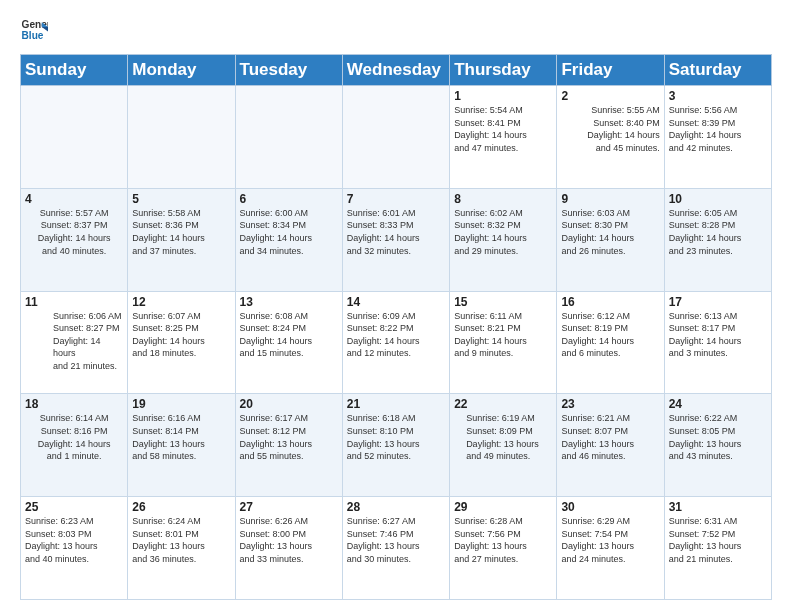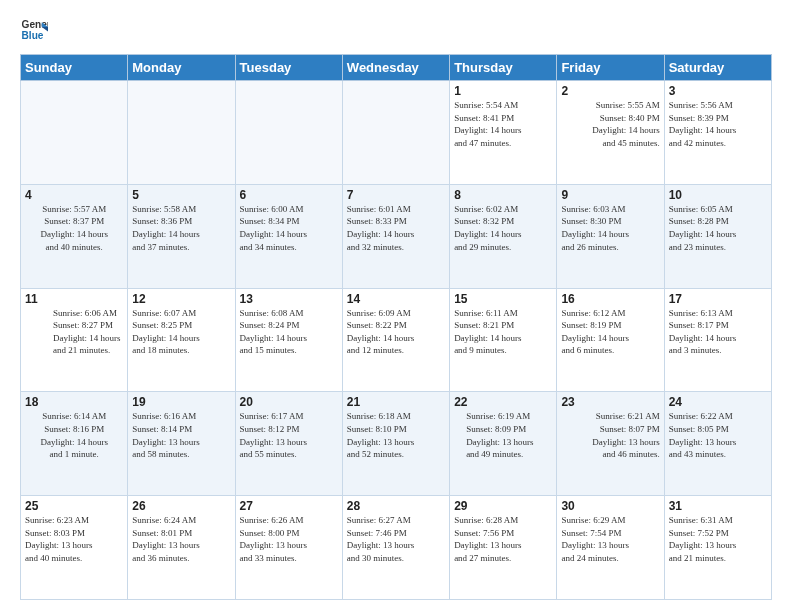--- a/index.html
+++ b/index.html
@@ -48,21 +48,21 @@
     }
     .calendar {
       flex: 1;
       border-collapse: collapse;
       width: 100%;
       table-layout: fixed;
     }
     .calendar th {
       background-color: #2e7ec2;
       color: #fff;
-      font-size: 13px;
+      font-size: 17px;
       font-weight: bold;
       padding: 5px 4px;
       border: 1px solid #b0c8e0;
       text-align: left;
     }
     .calendar td {
       border: 1px solid #c8d8e8;
       vertical-align: top;
       padding: 3px 4px;
       font-size: 9.5px;
@@ -78,21 +78,20 @@
       font-size: 12px;
       font-weight: bold;
       color: #222;
       display: block;
       margin-bottom: 1px;
     }
     .day-info {
       font-size: 9px;
       color: #333;
       line-height: 1.4;
-      font-family: Liberation Serif, serif;
     }
     .row-alt td {
       background: #eef4fa;
     }
   </style>
 </head>
 <body>
 
 <div class="page">
   <div class="header">
@@ -284,21 +283,21 @@
           </td>
           <td>
             <span class="day-num">22</span>
             <div class="day-info" style="white-space: pre-line; margin-left: 12px;">Sunrise: 6:19 AM
 Sunset: 8:09 PM
 Daylight: 13 hours
 and 49 minutes.</div>
           </td>
           <td>
             <span class="day-num">23</span>
-            <div class="day-info" style="white-space: pre-line; text-align: right;">Sunrise: 6:21 AM
+            <div class="day-info" style="white-space: pre-line;">Sunrise: 6:21 AM
 Sunset: 8:07 PM
 Daylight: 13 hours
 and 46 minutes.</div>
           </td>
           <td>
             <span class="day-num">24</span>
             <div class="day-info" style="white-space: pre-line;">Sunrise: 6:22 AM
 Sunset: 8:05 PM
 Daylight: 13 hours
 and 43 minutes.</div>

